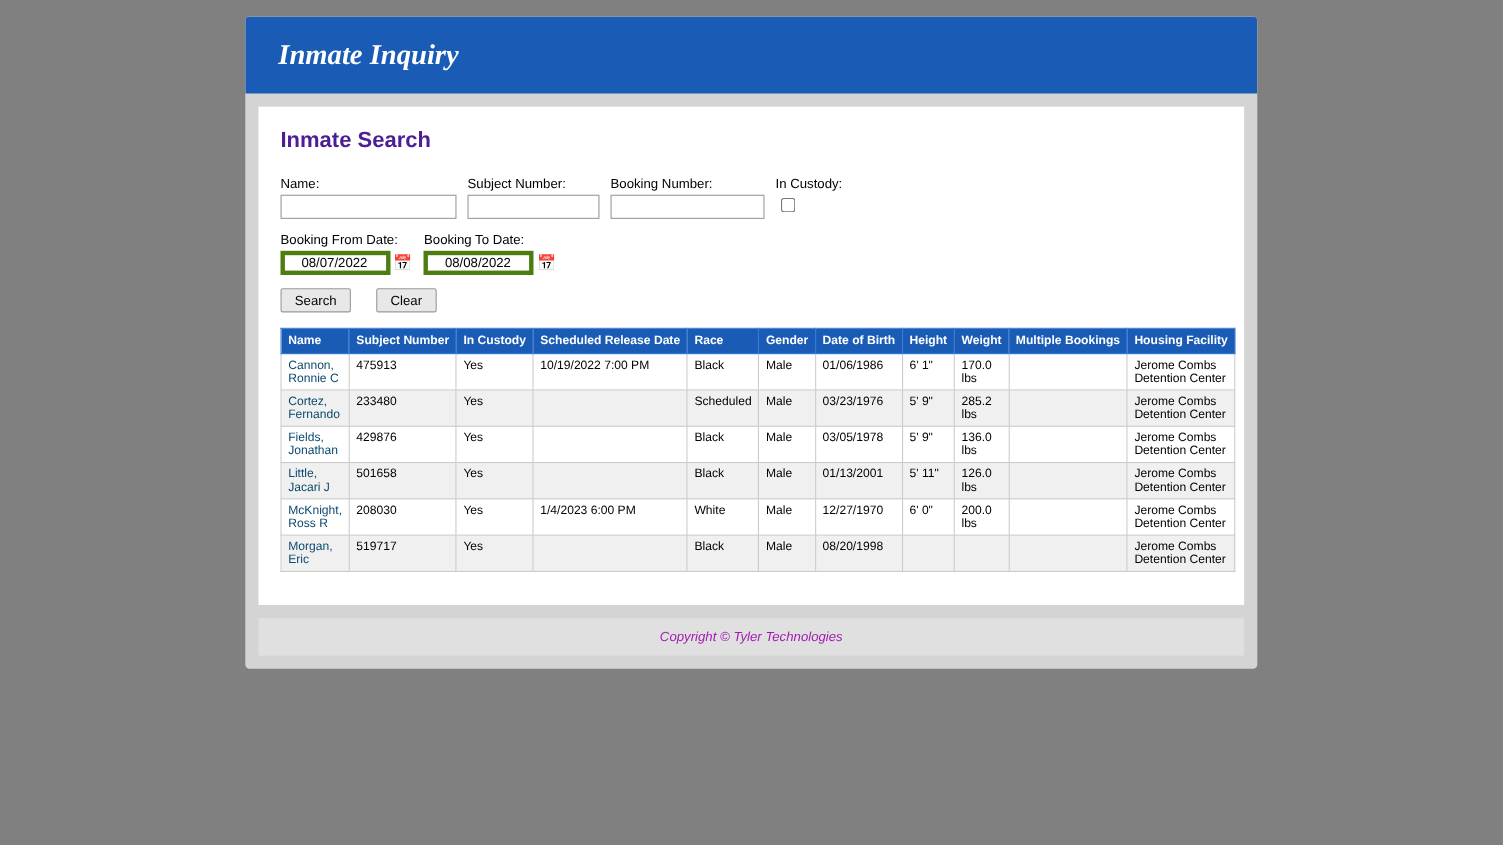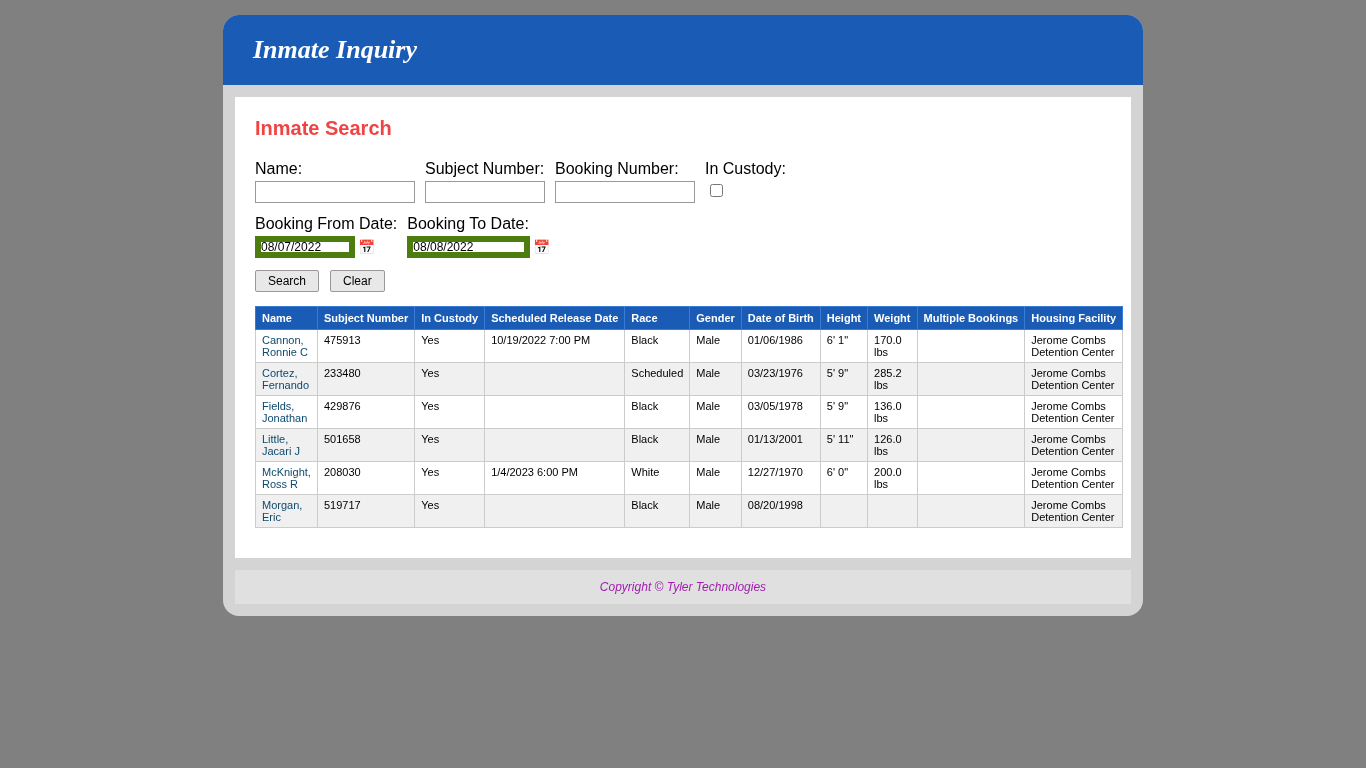--- a/index.html
+++ b/index.html
@@ -5,59 +5,59 @@
     * { box-sizing: border-box; margin: 0; padding: 0; }
     body {
       background-color: #808080;
       font-family: Arial, sans-serif;
       font-size: 13px;
     }
     #outer-container {
       width: 920px;
       margin: 15px auto;
       background: #d4d4d4;
-      border-radius: 16px;
+      border-radius: 4px;
       overflow: hidden;
     }
     #header {
       background: #1a5cb5;
       padding: 20px 30px;
     }
     #header h1 {
       color: white;
       font-size: 26px;
       font-weight: bold;
       font-style: italic;
       font-family: Georgia, serif;
     }
     #main-content {
       background: white;
       margin: 12px;
       padding: 20px 20px 30px 20px;
     }
     #page-title {
-      color: #ef4444;
+      color: #4c1d95;
       font-size: 20px;
       font-weight: bold;
       margin-bottom: 20px;
       font-family: Arial, sans-serif;
     }
     .form-row {
       display: flex;
       align-items: flex-start;
       margin-bottom: 12px;
       flex-wrap: wrap;
       gap: 10px;
     }
     .form-field {
       display: flex;
       flex-direction: column;
     }
     .form-field label {
-      font-size: 16px;
+      font-size: 12px;
       margin-bottom: 3px;
       color: #000;
     }
     .form-field input[type="text"] {
       border: 1px solid #999;
       padding: 3px 4px;
       font-size: 12px;
       height: 22px;
     }
     .form-field select {
@@ -66,47 +66,47 @@
       font-size: 12px;
       height: 24px;
       width: 180px;
     }
     .date-wrapper {
       display: flex;
       align-items: center;
       gap: 3px;
     }
     .date-wrapper input[type="text"] {
-      border: 6px solid #4d7c0f;
-      padding: 3px 0;
+      border: 4px solid #4d7c0f;
+      padding: 3px 15px;
       font-size: 12px;
       height: 22px;
       width: 100px;
     }
     .cal-icon {
       cursor: pointer;
       font-size: 14px;
       color: #333;
     }
     .custody-field {
       display: flex;
       flex-direction: column;
       align-items: flex-start;
     }
     .custody-field label {
-      font-size: 16px;
+      font-size: 12px;
       margin-bottom: 3px;
     }
     .custody-field input[type="checkbox"] {
       margin: 3px 0 0 5px;
     }
     .btn-row {
       margin-bottom: 14px;
       display: flex;
-      gap: 11px;
+      gap: 23px;
     }
     button.action-btn {
       padding: 3px 12px;
       font-size: 12px;
       border: 1px solid #999;
       background: #e8e8e8;
       cursor: pointer;
       border-radius: 2px;
     }
     table {
@@ -188,21 +188,21 @@
       <div class="form-field">
         <label>Booking From Date:</label>
         <div class="date-wrapper">
           <input type="text" style="width: 100px;" value="08/07/2022">
           <span class="cal-icon">📅</span>
         </div>
       </div>
       <div class="form-field">
         <label>Booking To Date:</label>
         <div class="date-wrapper">
-          <input type="text" style="width: 123px;" value="08/08/2022">
+          <input type="text" style="width: 100px;" value="08/08/2022">
           <span class="cal-icon">📅</span>
         </div>
       </div>
     </div>
 
     <div class="btn-row">
       <button class="action-btn">Search</button>
       <button class="action-btn">Clear</button>
     </div>
 

